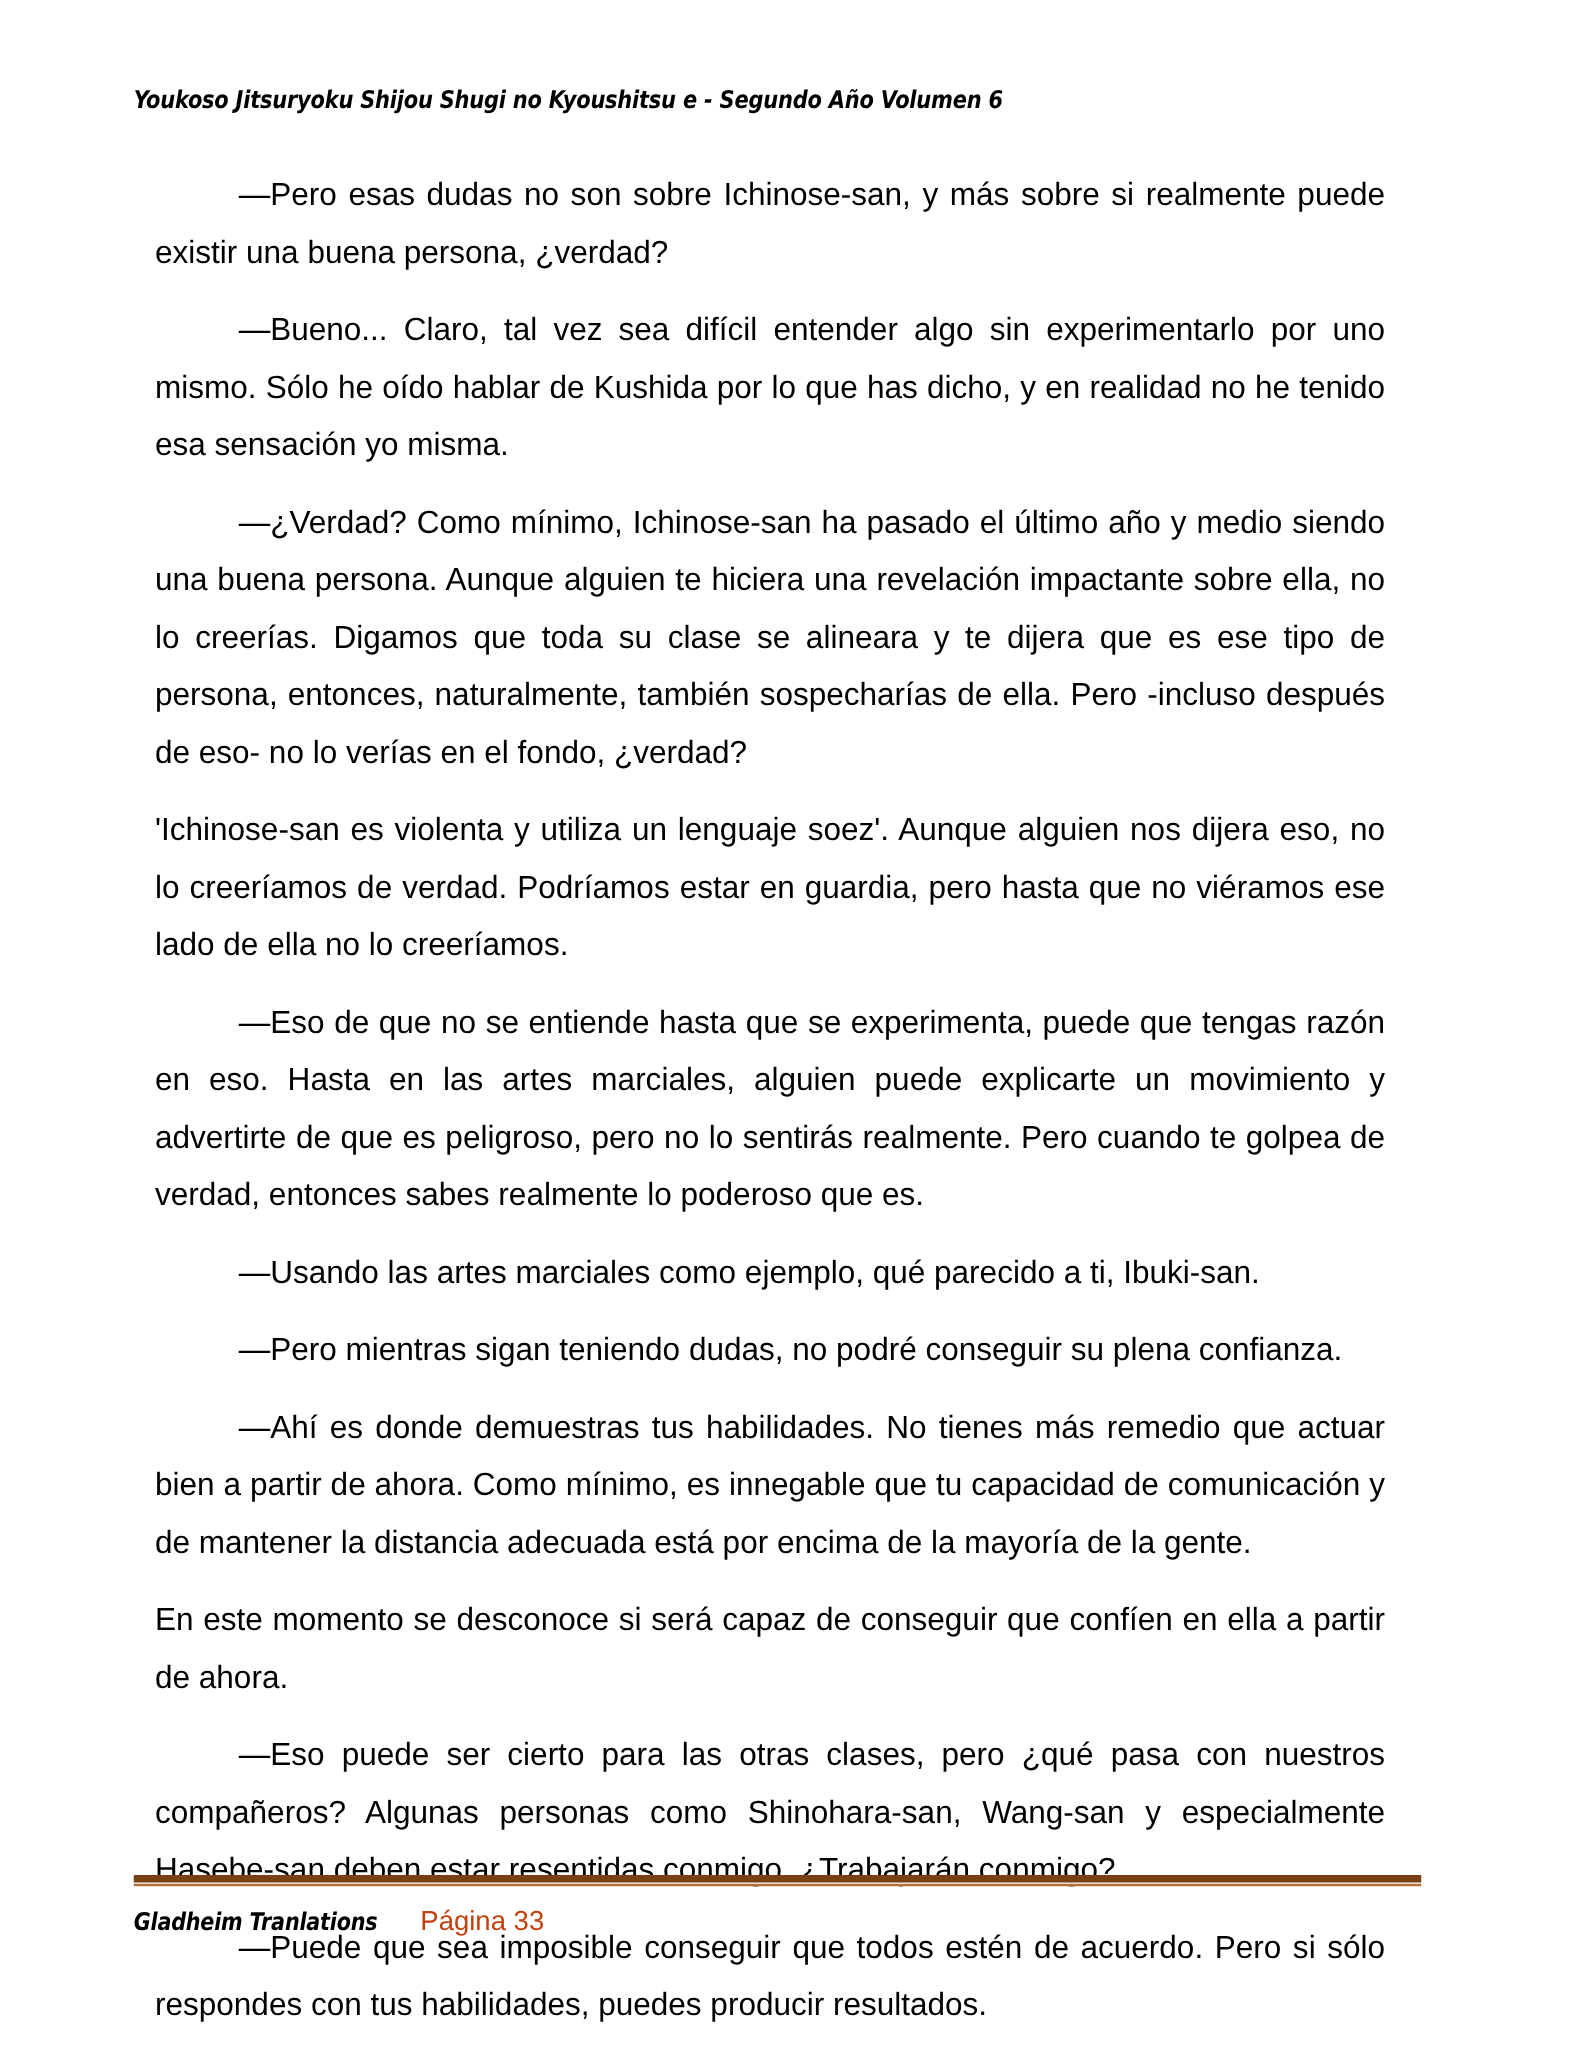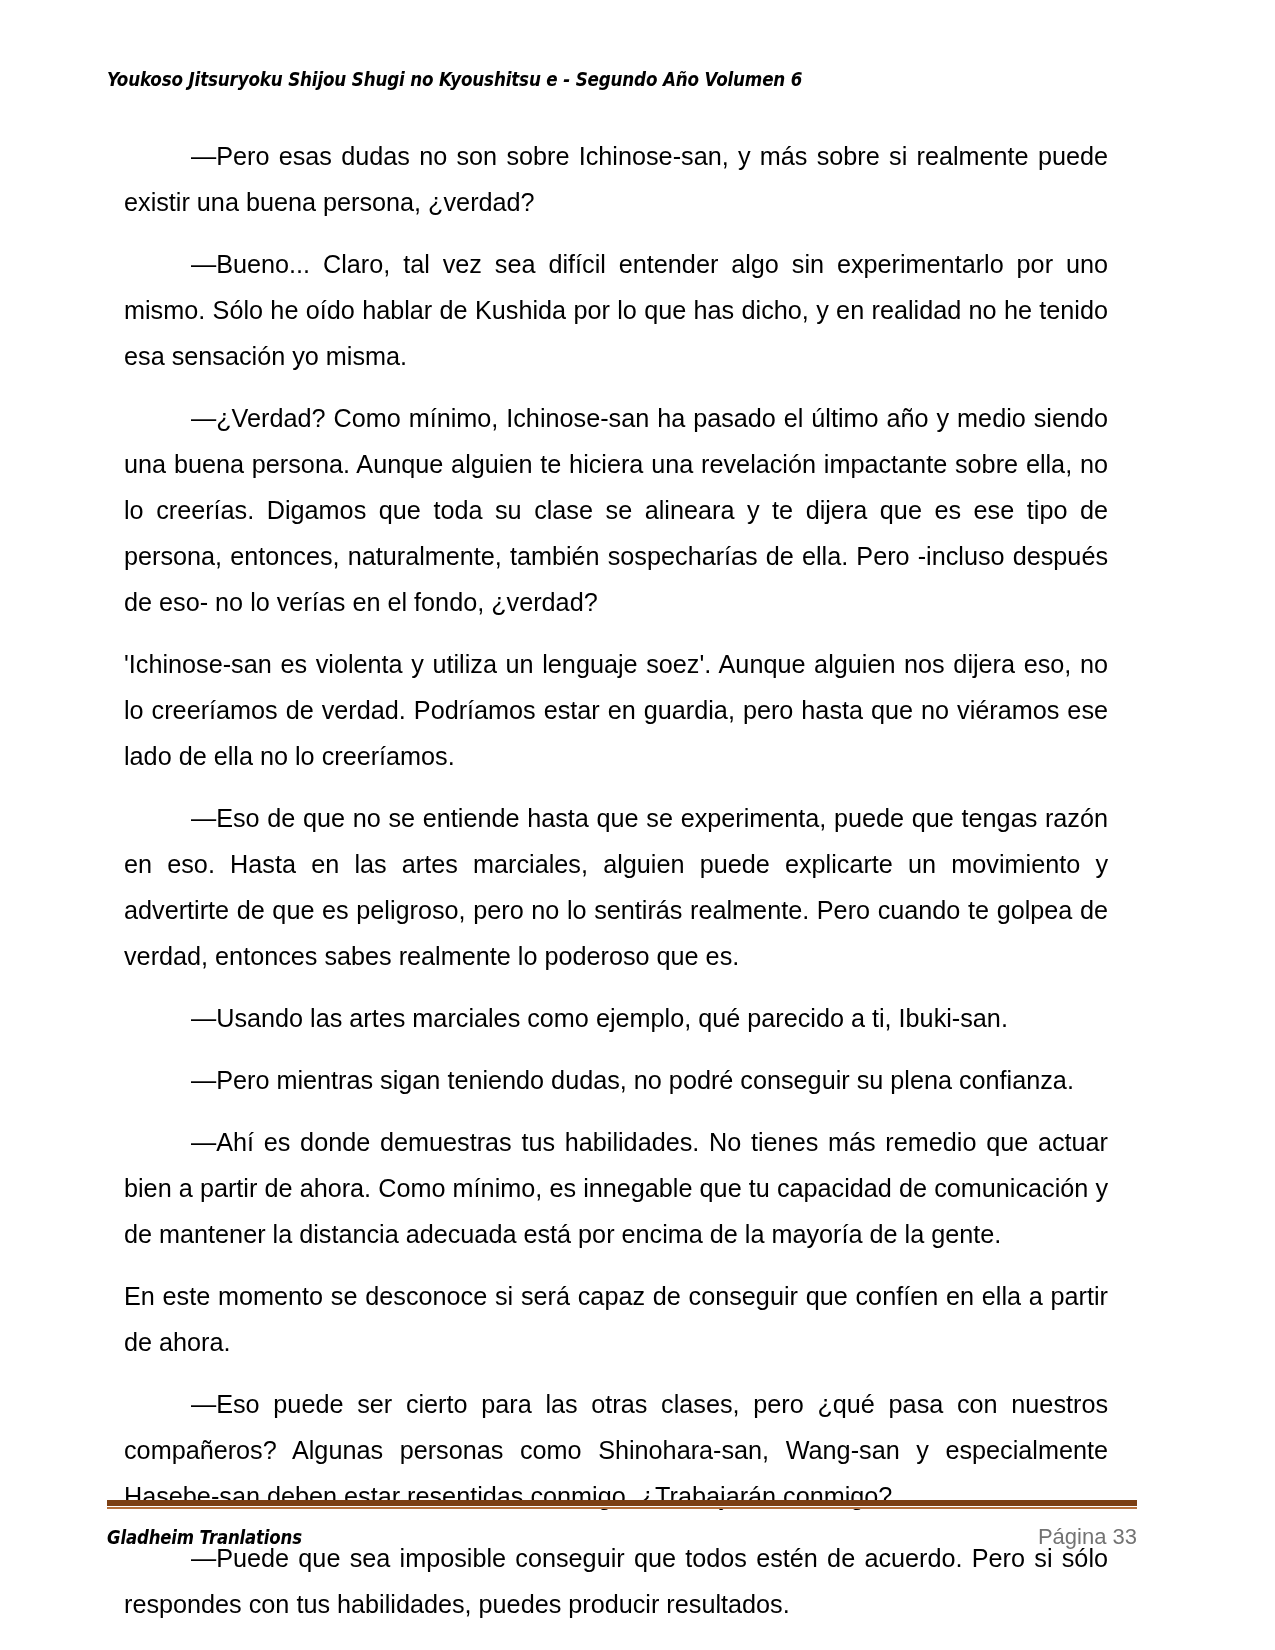--- a/index.html
+++ b/index.html
@@ -90,41 +90,40 @@
     height: 9px;
     border-top: 6px solid #7b3f14;
     border-bottom: 2px solid #b5703c;
     box-sizing: border-box;
     background: #ffffff;
   }
 
   .footer-row {
     display: flex;
     align-items: baseline;
-    justify-content: space-between;
     margin-top: 15px;
   }
 
   .footer-brand {
     font-family: "DejaVu Sans", sans-serif;
     font-weight: bold;
     font-style: italic;
     font-size: 19.5px;
     letter-spacing: -0.2px;
     white-space: nowrap;
     transform: scaleX(0.85);
     transform-origin: left center;
     color: #000000;
   }
 
   .footer-page {
     font-family: "Liberation Sans", sans-serif;
     font-size: 22px;
     white-space: nowrap;
-    color: #737373;
+    color: #c2410c;
   }
 </style>
 </head>
 <body>
 
 <div class="page">
 
   <div class="doc-header">
     <div class="doc-header-title">Youkoso Jitsuryoku Shijou Shugi no Kyoushitsu e - Segundo Año Volumen 6</div>
   </div>

